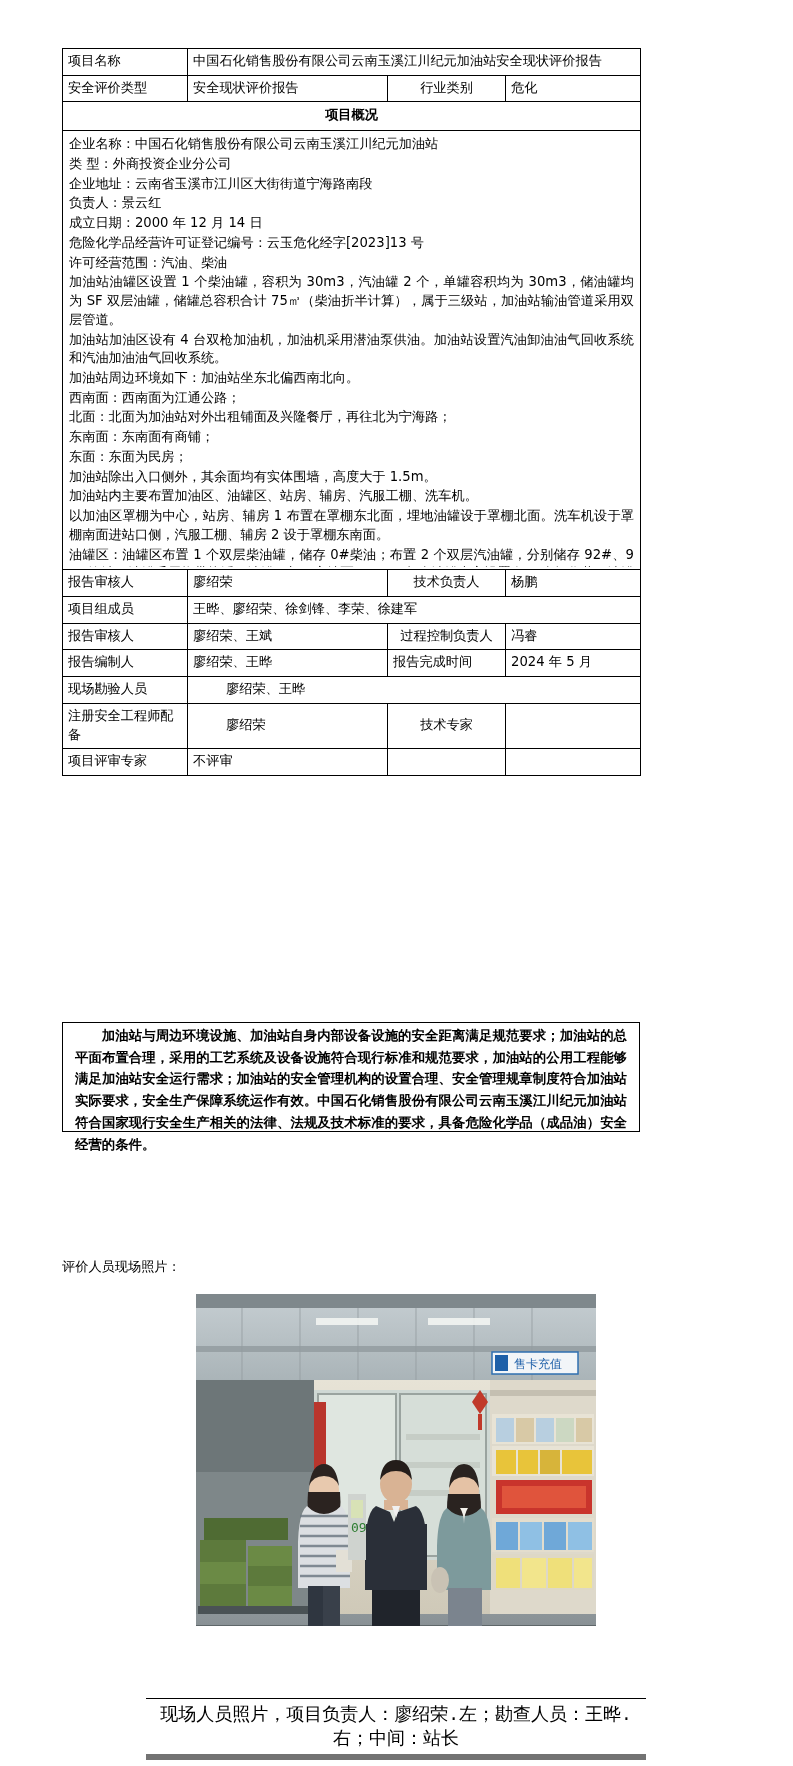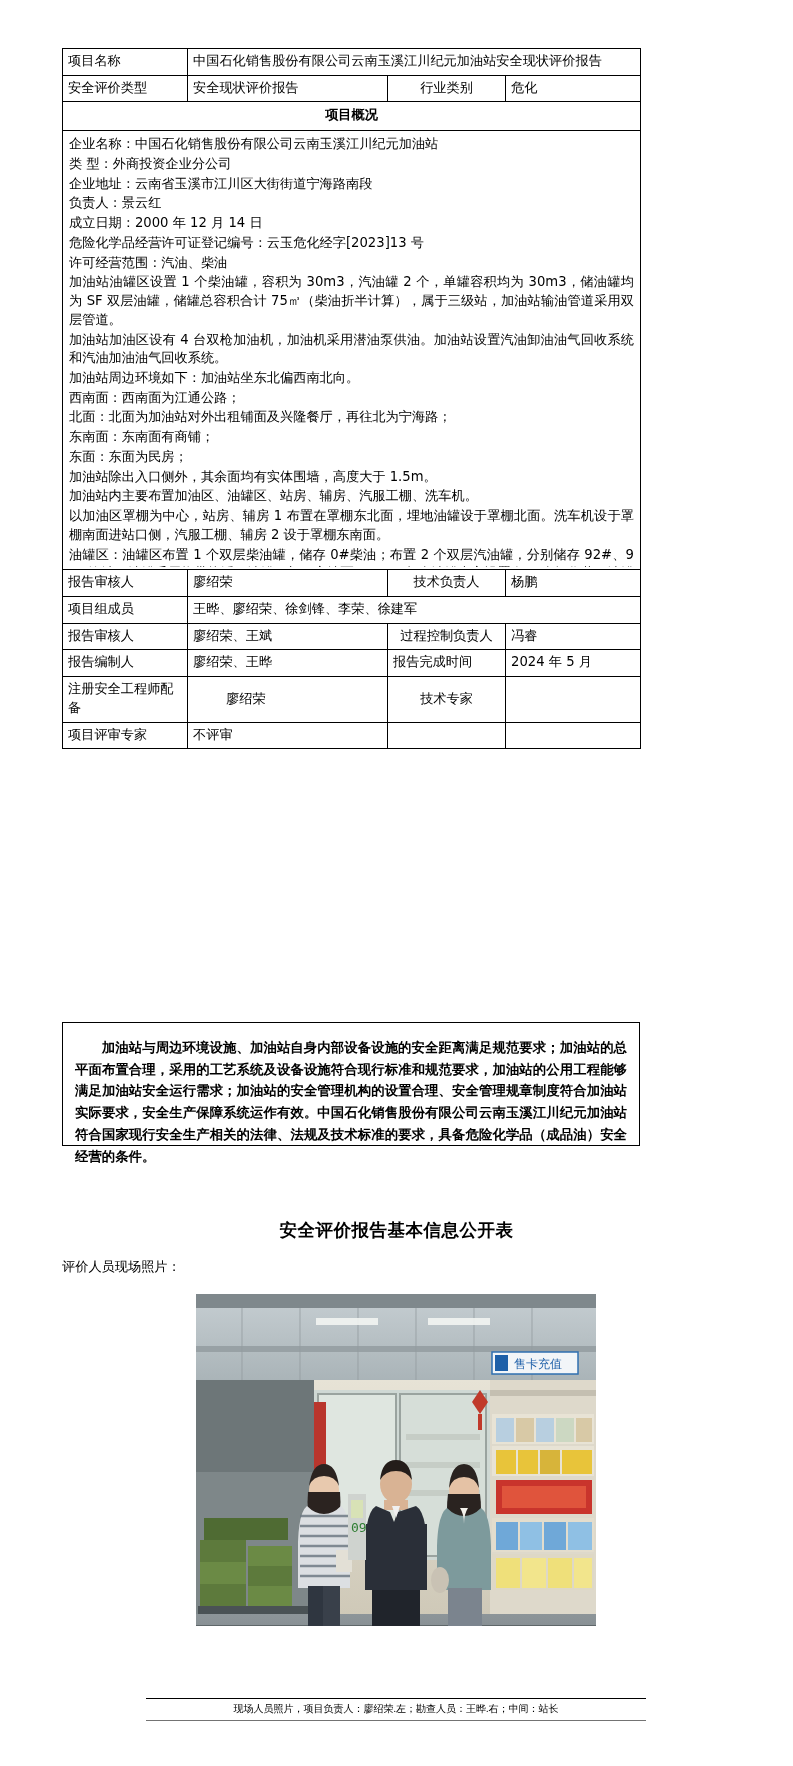--- a/index.html
+++ b/index.html
@@ -67,24 +67,24 @@
     max-height: 432px;
     overflow: hidden;
   }
 
   
   .conclusion-box {
     position: absolute;
     left: 62px;
     top: 1022px;
     width: 578px;
-    height: 124px;
+    height: 110px;
     border: 1px solid #000;
     box-sizing: border-box;
-    padding: 14px 12px 8px 12px;
+    padding: 2px 12px 8px 12px;
   }
   .conclusion-text {
     font-family: "DejaVu Sans", "Liberation Sans", sans-serif;
     font-weight: bold;
     font-size: 13.4px;
     line-height: 1.62;
     text-align: justify;
     text-justify: inter-ideograph;
     text-indent: 2em;
     margin: 0;
@@ -123,24 +123,24 @@
   }
   .photo-canvas { position: absolute; inset: 0; }
 
   
   .photo-caption {
     position: absolute;
     left: 146px;
     top: 1698px;
     width: 500px;
     border-top: 1px solid #000;
-    border-bottom: 1px solid #737373;
+    border-bottom: 6px solid #737373;
     text-align: center;
-    font-family: Liberation Serif, serif;
-    font-size: 10px;
+    font-family: Liberation Mono, monospace;
+    font-size: 18px;
     padding: 3px 0 4px 0;
   }
 
   .t-center { text-align: center; }
   .indent-c { padding-left: 38px !important; }
 </style>
 </head>
 <body>
 
 <div class="page">
@@ -207,39 +207,42 @@
         <td class="t-center">过程控制负责人</td>
         <td>冯睿</td>
       </tr>
       <tr class="row-h">
         <td>报告编制人</td>
         <td>廖绍荣、王晔</td>
         <td>报告完成时间</td>
         <td>2024 年 5 月</td>
       </tr>
       <tr class="row-h">
+        <td>现场勘验人员</td>
+        <td colspan="3" class="indent-c">廖绍荣、王晔</td>
+      </tr>
+      <tr class="row-h">
         <td>注册安全工程师配备</td>
         <td class="indent-c">廖绍荣</td>
         <td class="t-center">技术专家</td>
         <td></td>
       </tr>
       <tr class="row-h">
         <td>项目评审专家</td>
         <td>不评审</td>
         <td></td>
         <td></td>
       </tr>
     </tbody>
   </table>
 
   <div class="conclusion-box">
     <p class="conclusion-text">加油站与周边环境设施、加油站自身内部设备设施的安全距离满足规范要求；加油站的总平面布置合理，采用的工艺系统及设备设施符合现行标准和规范要求，加油站的公用工程能够满足加油站安全运行需求；加油站的安全管理机构的设置合理、安全管理规章制度符合加油站实际要求，安全生产保障系统运作有效。中国石化销售股份有限公司云南玉溪江川纪元加油站符合国家现行安全生产相关的法律、法规及技术标准的要求，具备危险化学品（成品油）安全经营的条件。</p>
   </div>
 
-  <div class="disclosure-title">安全评价报告基本信息公开表</div>
   <div class="photo-label">评价人员现场照片：</div>
 
   <div class="photo-frame">
     <svg class="photo-canvas" viewBox="0 0 400 396" preserveAspectRatio="none">
       <defs>
         <linearGradient id="gCeil" x1="0" y1="0" x2="0" y2="1">
           <stop offset="0" stop-color="#c6ced2"></stop>
             <stop offset="1" stop-color="#aab4b8"></stop>
         </linearGradient>
         <linearGradient id="gStore" x1="0" y1="0" x2="0" y2="1">

